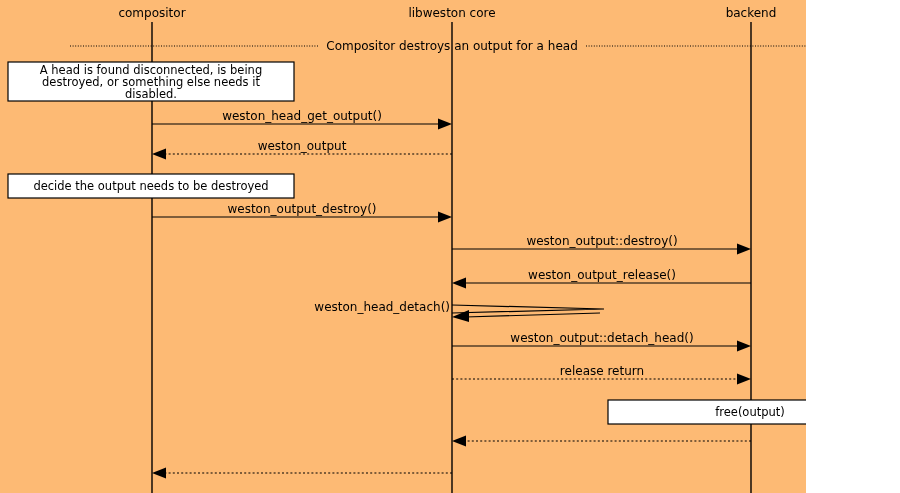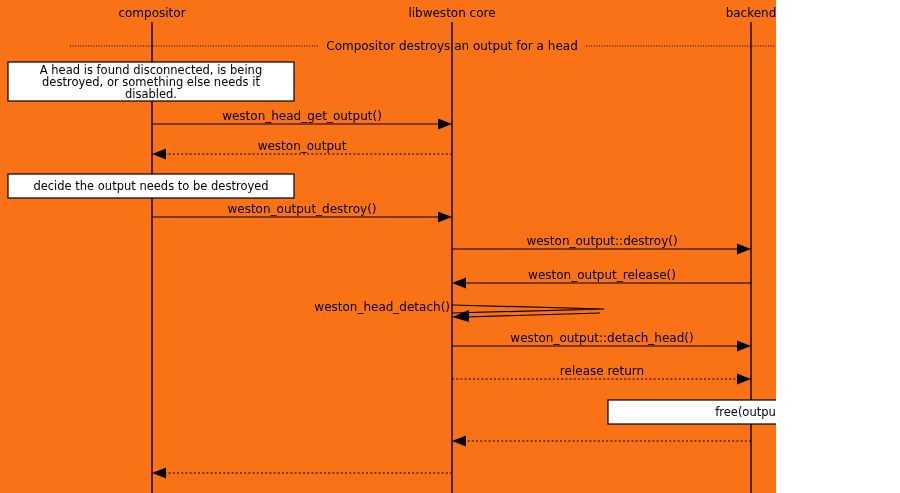--- a/index.html
+++ b/index.html
@@ -4,23 +4,24 @@
 <style>
   html, body {
     margin: 0;
     padding: 0;
     background: #ffffff;
   }
   #canvas {
     position: relative;
     width: 776px;
     height: 493px;
-    background: #f97316;
+    background: #fdba74;
     font-family: "DejaVu Sans", "Liberation Sans", sans-serif;
     overflow: hidden;
+    padding-left: 30px;
   }
   svg#diagram {
     position: absolute;
     left: 0;
     top: 0;
     width: 900px;
     height: 493px;
   }
   .actor-label {
     font-family: "DejaVu Sans", "Liberation Sans", sans-serif;

